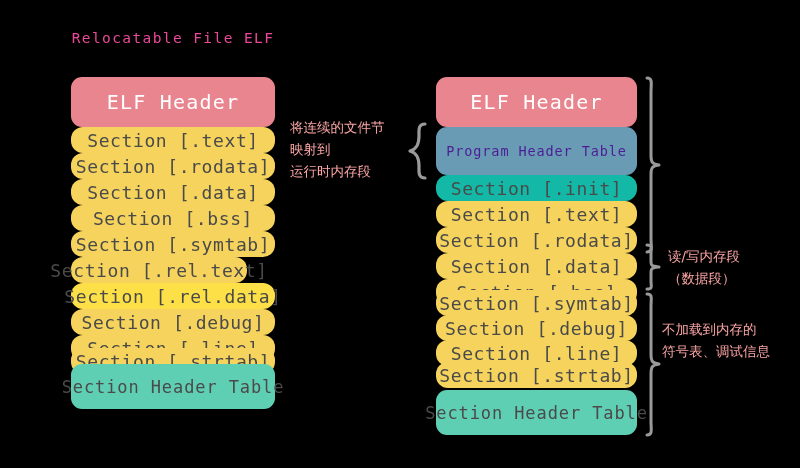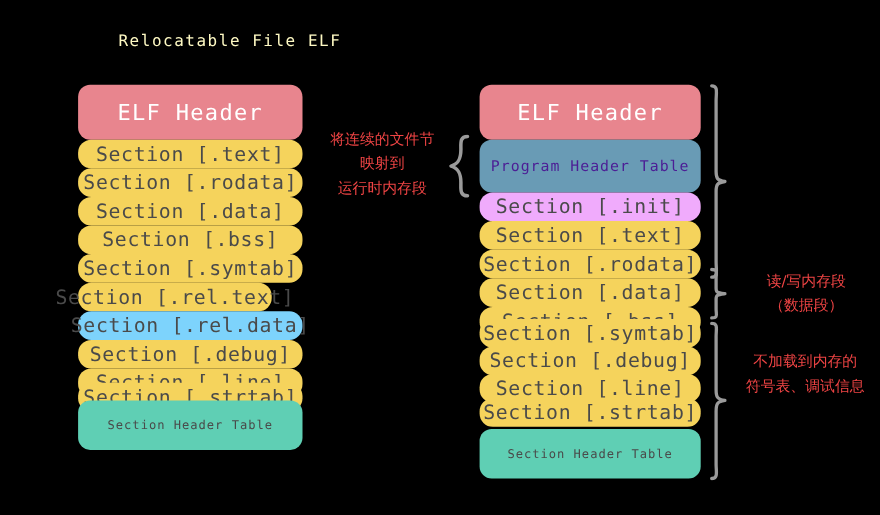--- a/index.html
+++ b/index.html
@@ -18,24 +18,23 @@
     position: relative;
     width: 800px;
     height: 468px;
   }
 
   .col-title {
     position: absolute;
     font-family: "DejaVu Sans Mono", "Liberation Mono", monospace;
     font-size: 14.5px;
     letter-spacing: 1.4px;
-    color: #fef9c3;
+    color: #ec4899;
     white-space: nowrap;
     text-align: center;
-    margin-left: 36px;
   }
   #title-left  { left: 71px;  top: 30px; width: 204px; }
   #title-right { left: 436px; top: 30px; width: 201px; }
 
   .block {
     position: absolute;
     box-sizing: border-box;
     border-radius: 9px;
     display: flex;
     align-items: center;
@@ -55,33 +54,32 @@
     color: #4c1d95;
     border-radius: 11px;
   }
   .block.section {
     font-size: 18px;
     letter-spacing: 0.6px;
     color: #4a4a4a;
     border-radius: 12px;
   }
   .block.sht {
-    font-size: 11px;
+    font-size: 17px;
     letter-spacing: 0.9px;
     color: #4a4a4a;
     border-radius: 11px;
   }
 
   .annot {
     position: absolute;
-    color: #ef4444;
+    color: #fca5a5;
     font-family: "DejaVu Sans", "Liberation Sans", sans-serif;
     font-size: 13.5px;
     line-height: 22px;
-    text-align: center;
     white-space: pre-line;
   }
 
   .brace {
     position: absolute;
     pointer-events: none;
   }
   .brace svg { display: block; }
 </style>
 </head>
@@ -99,35 +97,35 @@
   <div class="block section" style="left:71px; top:153px; width:204px; height:26px; background:#F5D35C;">Section [.rodata]</div>
 
   <div class="block section" style="left:71px; top:179px; width:204px; height:26px; background:#F5D35C;">Section [.data]</div>
 
   <div class="block section" style="left:71px; top:205px; width:204px; height:26px; background:#F5D35C;">Section [.bss]</div>
 
   <div class="block section" style="left:71px; top:231px; width:204px; height:26px; background:#F5D35C;">Section [.symtab]</div>
 
   <div class="block section" style="left:71px; top:257px; width:176px; height:26px; background:#F5D35C;">Section [.rel.text]</div>
 
-  <div class="block section" style="left:71px; top:283px; width:204px; height:26px; background:#7dd3fc;">Section [.rel.data]</div>
+  <div class="block section" style="left:71px; top:283px; width:204px; height:26px; background:#fde047;">Section [.rel.data]</div>
 
   <div class="block section" style="left:71px; top:309px; width:204px; height:26px; background:#F5D35C;">Section [.debug]</div>
 
   <div class="block section" style="left:71px; top:335px; width:204px; height:26px; background:#F5D35C;">Section [.line]</div>
 
   <div class="block section" style="left:71px; top:348px; width:204px; height:26px; background:#F5D35C;">Section [.strtab]</div>
 
   <div class="block sht" style="left:71px; top:364px; width:204px; height:45px; background:#5FCFB4;">Section Header Table</div>
 
   <div class="block header" style="left:436px; top:77px; width:201px; height:50px; background:#E8858E;">ELF Header</div>
 
   <div class="block pht" style="left:436px; top:127px; width:201px; height:48px; background:#699BB5;">Program Header Table</div>
 
-  <div class="block section" style="left:436px; top:175px; width:201px; height:26px; background:#f0abfc;">Section [.init]</div>
+  <div class="block section" style="left:436px; top:175px; width:201px; height:26px; background:#14b8a6;">Section [.init]</div>
 
   <div class="block section" style="left:436px; top:201px; width:201px; height:26px; background:#F5D35C;">Section [.text]</div>
 
   <div class="block section" style="left:436px; top:227px; width:201px; height:26px; background:#F5D35C;">Section [.rodata]</div>
 
   <div class="block section" style="left:436px; top:253px; width:201px; height:26px; background:#F5D35C;">Section [.data]</div>
 
   <div class="block section" style="left:436px; top:279px; width:201px; height:26px; background:#F5D35C;">Section [.bss]</div>
 
   <div class="block section" style="left:436px; top:290px; width:201px; height:26px; background:#F5D35C;">Section [.symtab]</div>

